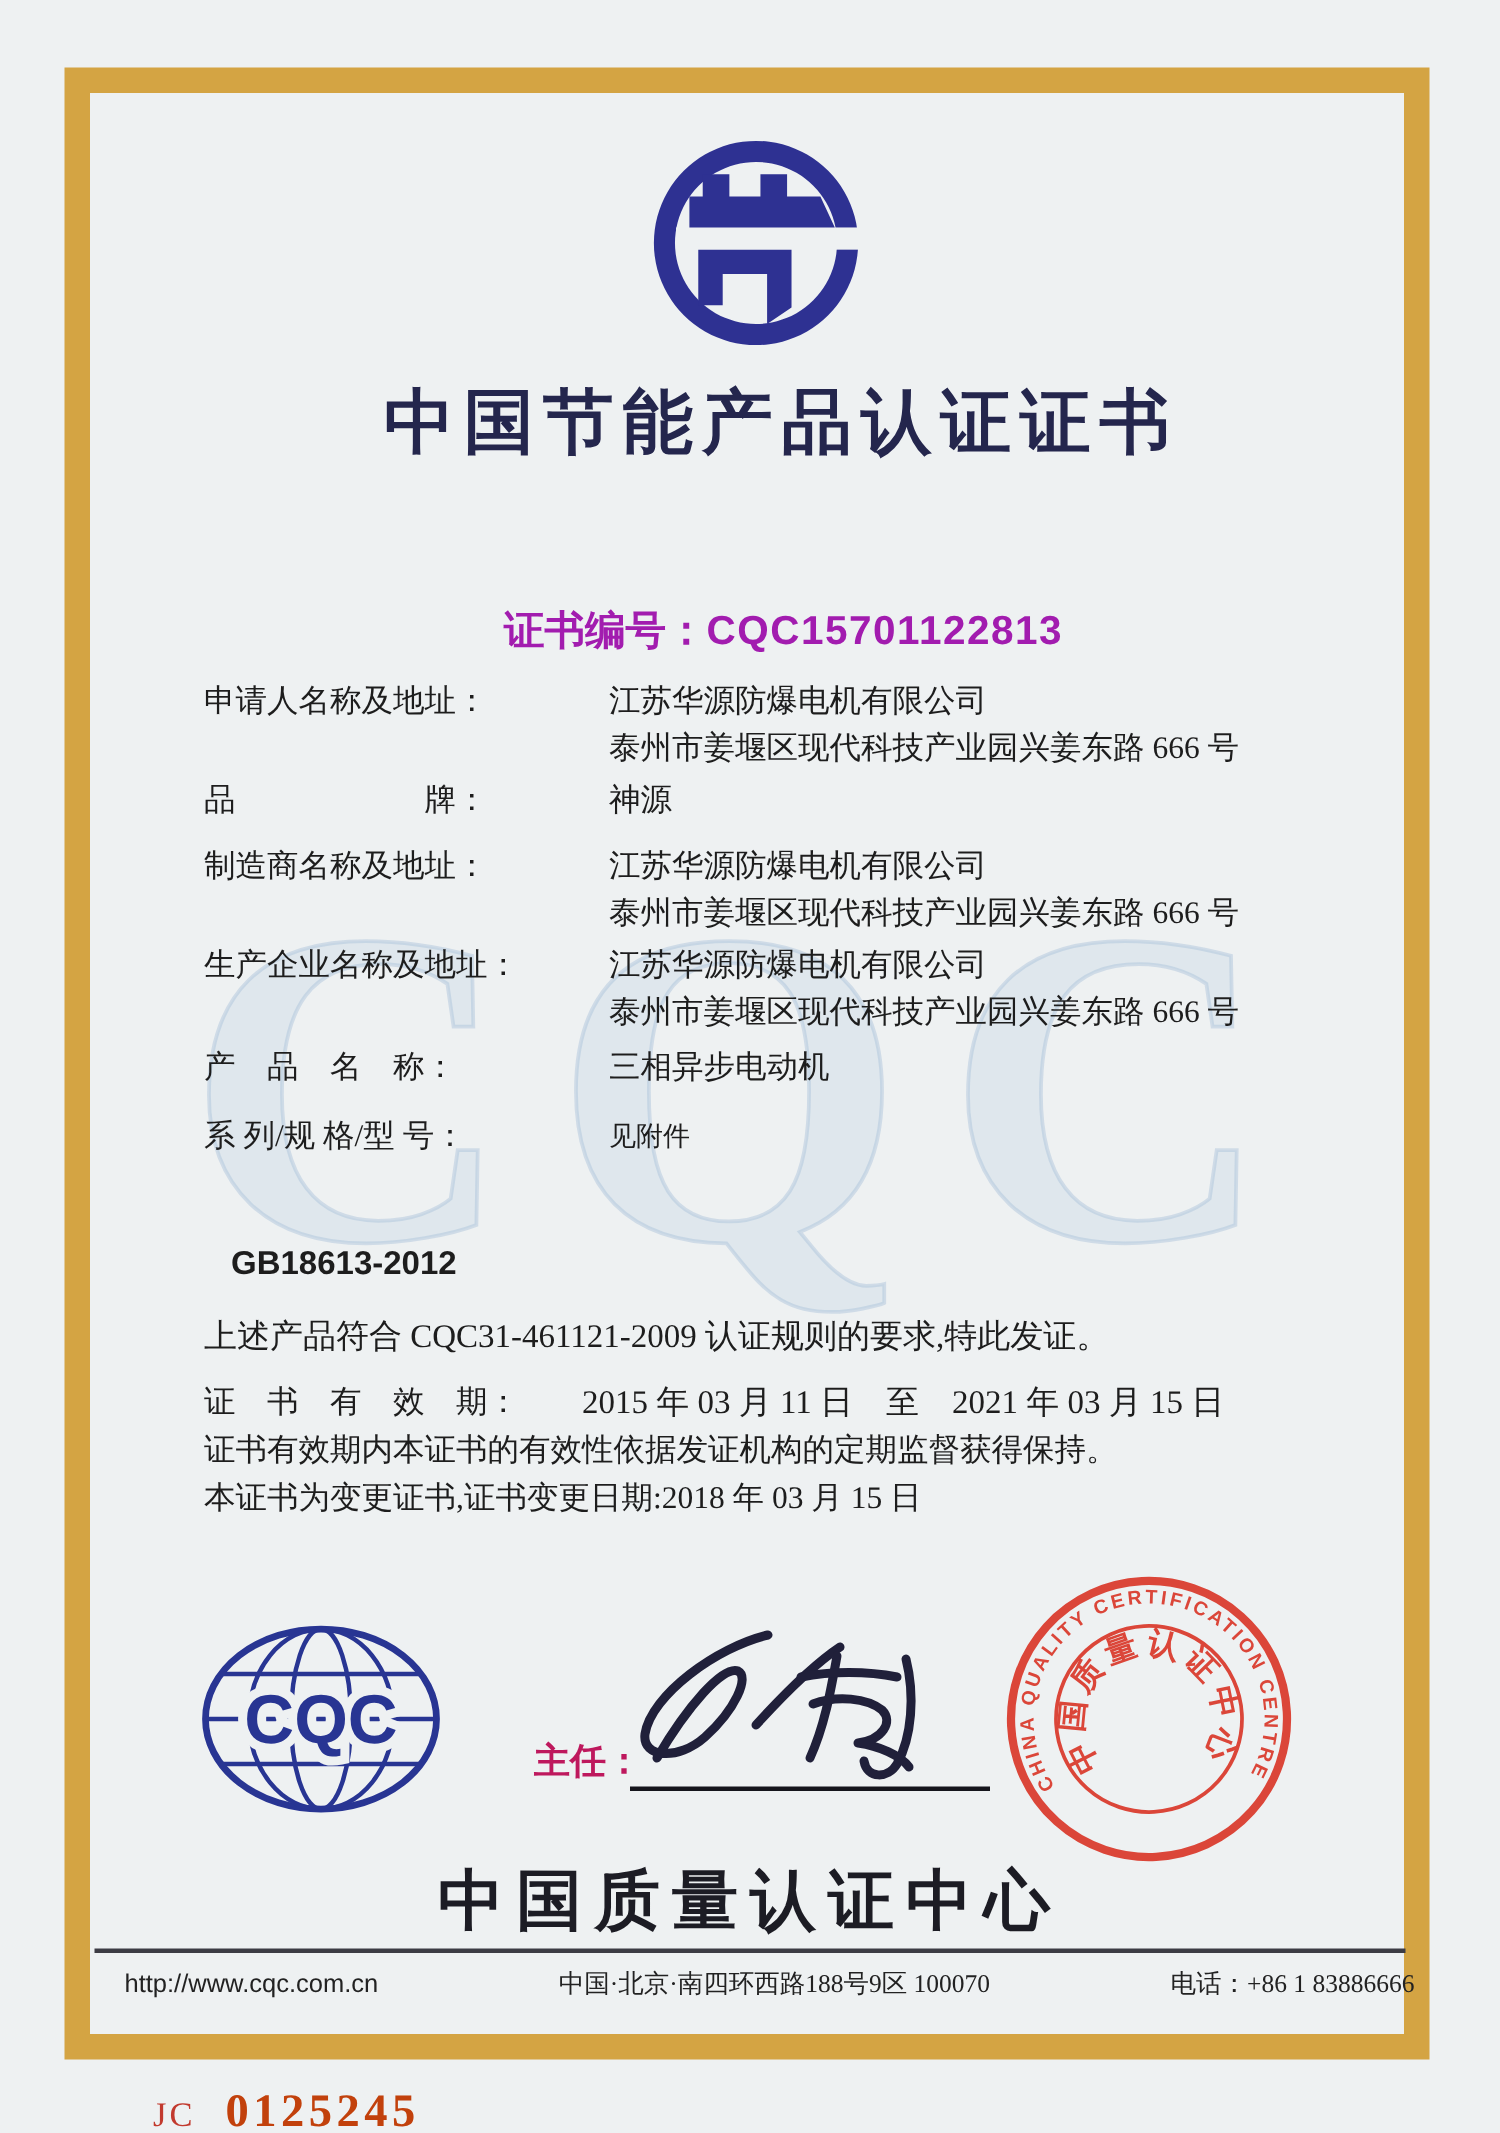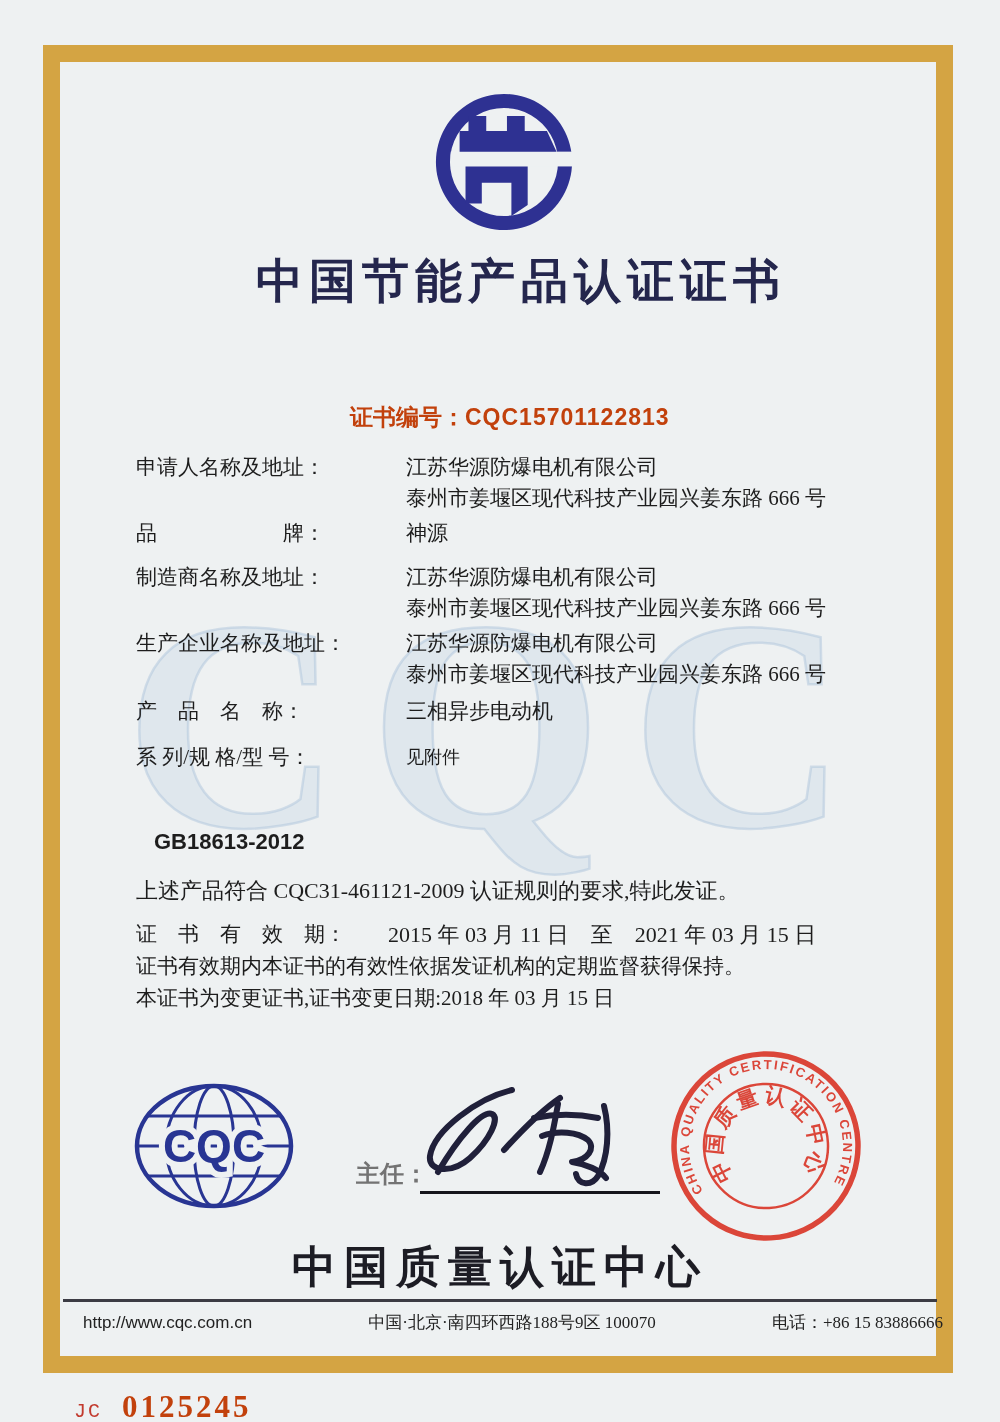--- a/index.html
+++ b/index.html
@@ -21,60 +21,60 @@
     z-index:0;user-select:none;
   }
   .content{position:absolute;left:0;top:0;width:1000px;height:1422px;z-index:2;}
   .logo-energy{position:absolute;left:430px;top:92px;width:148px;height:140px;}
   .cert-title{
     position:absolute;left:0;top:250px;width:1000px;text-align:center;
     font-family:"Liberation Sans",sans-serif;font-weight:bold;
     font-size:47px;letter-spacing:6px;color:#24264d;padding-left:21px;
   }
   .cert-no{
-    position:absolute;left:350px;top:402px;
-    font-family:"Liberation Sans",sans-serif;font-weight:bold;font-size:23px;color:#c2410c;
+    position:absolute;left:336px;top:402px;
+    font-family:"Liberation Sans",sans-serif;font-weight:bold;font-size:27px;color:#a21caf;
   }
   .cert-no .num{letter-spacing:1px;}
   .row{position:absolute;left:136px;display:flex;font-size:21px;line-height:31px;}
   .row .lbl{width:252px;flex-shrink:0;}
   .row .val{}
   .row .val .vline{white-space:nowrap;margin-left:18px;}
   .val-small{font-size:18px;line-height:31px;}
   .val-num{font-family:"Liberation Sans",sans-serif;font-weight:bold;font-size:22px;}
   .statement{position:absolute;left:136px;top:876px;font-size:22px;text-align:center;}
   .validity{position:absolute;left:136px;top:920px;display:flex;font-size:22px;}
   .validity .lbl{width:252px;flex-shrink:0;font-size:21px;}
   .note{position:absolute;left:136px;font-size:21px;}
   .note1{top:952px;}
   .note2{top:984px;}
   .globe-logo{position:absolute;left:133px;top:1082px;width:162px;height:128px;}
   .director-label{
     position:absolute;left:356px;top:1158px;
-    font-family:"Liberation Sans",sans-serif;font-weight:bold;font-size:24px;color:#737373;
+    font-family:"Liberation Sans",sans-serif;font-weight:bold;font-size:24px;color:#be185d;
   }
   .signature{position:absolute;left:408px;top:1076px;width:256px;height:118px;}
   .sign-line{position:absolute;left:420px;top:1191px;width:240px;height:3px;background:#15151c;}
   .stamp{position:absolute;left:666px;top:1046px;width:200px;height:200px;opacity:0.93;transform:rotate(-3deg);}
   .org-title{
     position:absolute;left:63px;top:1238px;width:874px;text-align:center;
     font-family:"Liberation Sans",sans-serif;font-weight:bold;
     font-size:44px;letter-spacing:8px;color:#1c1c24;
   }
   .footer-rule{position:absolute;left:63px;top:1299px;width:874px;height:3px;background:#3c3c44;}
   .footer-row{
     position:absolute;left:63px;top:1311px;width:874px;display:flex;
     justify-content:space-between;align-items:baseline;
     font-size:17px;color:#222;margin-left:12px;
   }
   .footer-row .site{font-family:"Liberation Sans",sans-serif;padding-left:8px;}
   .footer-row .addr{font-size:17px;}
   .footer-row .tel{padding-right:6px;}
   .serial{position:absolute;left:74px;top:1368px;display:flex;align-items:baseline;color:#c23a2e;}
-  .serial .prefix{font-family:Liberation Mono, monospace;font-size:20px;letter-spacing:2px;}
+  .serial .prefix{font-family:Liberation Serif, serif;font-size:23px;letter-spacing:2px;margin-left:28px;}
   .serial .number{
     font-family:Liberation Serif, serif;font-weight:bold;
     font-size:31px;letter-spacing:3px;margin-left:20px;color:#c2410c;margin-top:21px;
   }
 </style>
 </head>
 <body>
 
 <div class="page">
 
@@ -199,21 +199,21 @@
         <textPath href="#stamp-arc-inner" startOffset="50%" text-anchor="middle">中国质量认证中心</textPath>
       </text>
     </svg>
 
     <div class="org-title">中国质量认证中心</div>
 
     <div class="footer-rule"></div>
     <div class="footer-row">
       <span class="site">http://www.cqc.com.cn</span>
       <span class="addr">中国·北京·南四环西路188号9区 100070</span>
-      <span class="tel">电话：+86 15 83886666</span>
+      <span class="tel">电话：+86 1 83886666</span>
     </div>
 
   </div>
 
   <div class="serial">
     <span class="prefix">JC</span>
     <span class="number">0125245</span>
   </div>
 
 </div>

